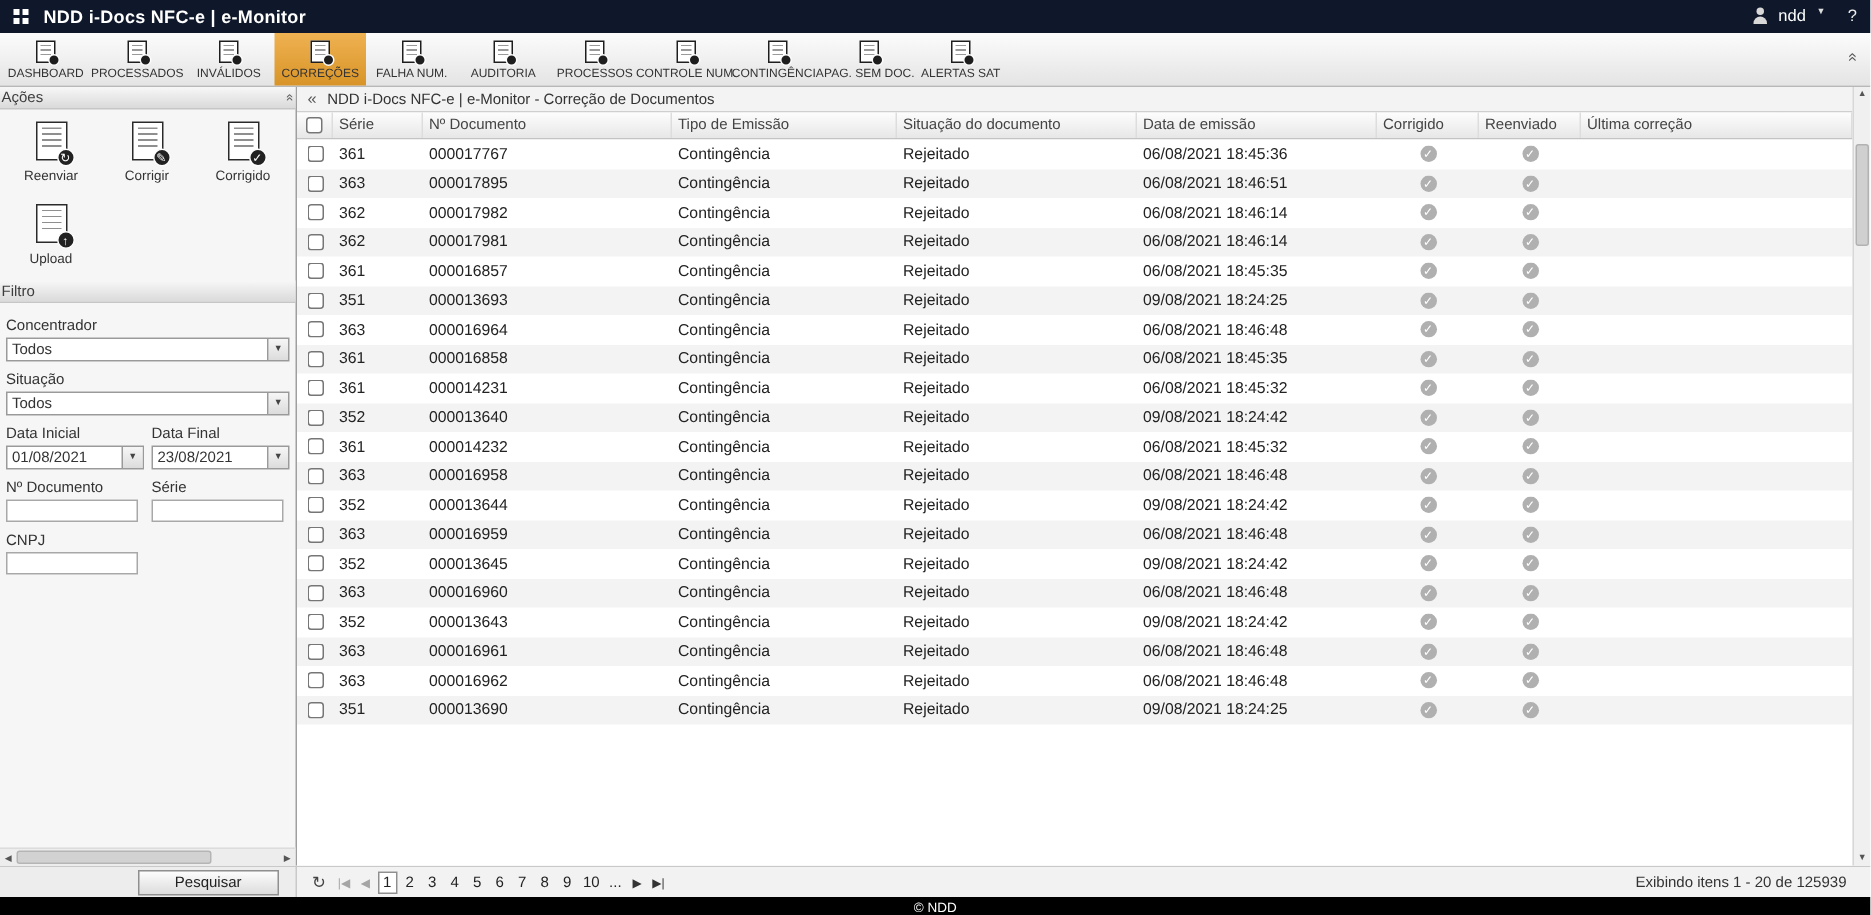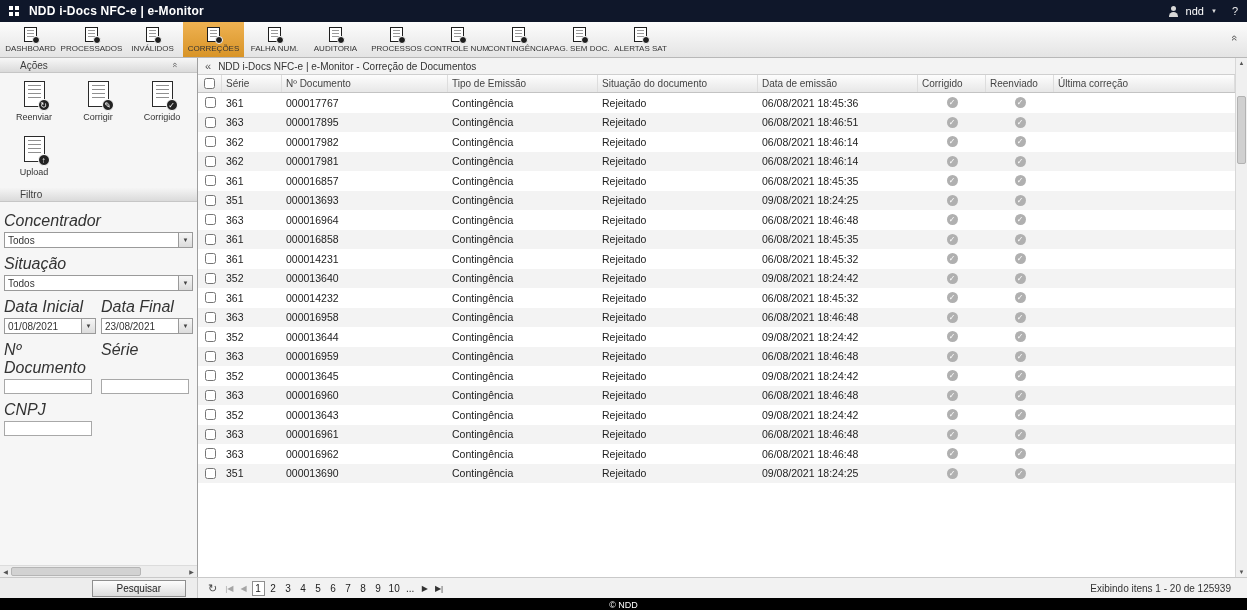--- a/index.html
+++ b/index.html
@@ -4,21 +4,21 @@
 <style>
   * { margin:0; padding:0; box-sizing:border-box; }
   html,body { width:1247px; height:610px; overflow:hidden; background:#fff;
               font-family:"Liberation Sans", sans-serif; }
 
   
   .topbar { height:22px; background:#0f172a; color:#fff; display:flex; align-items:center; padding:0 9px; }
   .grid-icon { display:grid; grid-template-columns:4px 4px; grid-gap:2px; margin-right:10px; cursor:pointer; }
   .grid-icon span { width:4px; height:4px; background:#fff; }
   .topbar-title { font-size:12px; font-weight:bold; letter-spacing:.2px; }
-  .topbar-right { margin-left:auto; display:flex; align-items:center; gap:7px; font-size:11px; }
+  .topbar-right { margin-left:auto; display:flex; align-items:flex-start; gap:7px; font-size:11px; }
   .user-icon { width:11px; height:11px; position:relative; display:inline-block; }
   .user-icon::before { content:""; position:absolute; top:0; left:3px; width:5px; height:5px; border-radius:50%; background:#d8d8d8; }
   .user-icon::after  { content:""; position:absolute; bottom:0; left:1px; width:9px; height:5px; border-radius:5px 5px 0 0; background:#d8d8d8; }
   .caret { font-size:6px; color:#ddd; }
   .help { font-size:11px; color:#eee; margin-left:8px; cursor:pointer; }
 
   
   .navbar { height:36px; background:linear-gradient(#fcfcfc,#e4e4e4); border-bottom:1px solid #b8b8b8;
             display:flex; align-items:stretch; position:relative; }
   .nav-tab { width:61px; display:flex; flex-direction:column; align-items:center; justify-content:center;
@@ -32,33 +32,33 @@
                background:#1e1e1e; border:1px solid #fdfdfd; }
   .nav-collapse { position:absolute; right:9px; top:10px; font-size:11px; color:#555;
                   transform:rotate(90deg); cursor:pointer; }
 
   
   .content { display:flex; height:519px; }
 
   
   .sidebar { width:198px; border-right:1px solid #9f9f9f; background:#f6f6f6; display:flex; flex-direction:column; }
   .panel-header { height:15px; background:linear-gradient(#f7f7f7,#dadada); border-bottom:1px solid #c6c6c6;
-                  font-size:10px; color:#3d3d3d; display:flex; align-items:center; padding:0 20px; }
+                  font-size:10px; color:#3d3d3d; display:flex; align-items:center; padding:0 1px; }
   .panel-header .collapse { margin-left:auto; font-size:9px; color:#666; transform:rotate(90deg); cursor:pointer; }
   .actions-body { display:flex; flex-wrap:wrap; padding:8px 2px 10px 2px; row-gap:14px; }
   .action-btn { width:64px; display:flex; flex-direction:column; align-items:center; gap:5px;
                 font-size:9px; color:#333; cursor:pointer; }
   .action-icon { width:21px; height:26px; border:1px solid #2a2a2a; background:#fff; position:relative; display:inline-block; }
   .action-icon i { position:absolute; left:3px; top:3px; right:3px; height:14px;
                    background:repeating-linear-gradient(#8f8f8f 0 1px, transparent 1px 4px); }
   .action-badge { position:absolute; right:-6px; bottom:-5px; width:12px; height:12px; border-radius:50%;
                   background:#222; color:#fff; font-size:8px; line-height:12px; text-align:center;
                   border:1px solid #fdfdfd; }
   .filter-body { flex:1; padding:3px 4px; font-size:10px; color:#333; }
-  .field-label { margin:7px 0 2px 0; font-size:16px; color:#333;font-style:italic; }
+  .field-label { margin:7px 0 2px 0; font-size:10px; color:#333; }
   .select { height:16px; border:1px solid #9a9a9a; background:#fff; position:relative;
             display:flex; align-items:center; font-size:10px; padding:0 3px; cursor:pointer; }
   .select .sel-caret { position:absolute; right:0; top:0; bottom:0; width:14px;
             background:linear-gradient(#f6f6f6,#dcdcdc); border-left:1px solid #9a9a9a;
             display:flex; align-items:center; justify-content:center; font-size:6px; color:#444; }
   .two-col { display:grid; grid-template-columns:92px 92px; column-gap:5px; }
   .text-input { height:15px; border:1px solid #a8a8a8; background:#fff; font-size:10px; padding:0 2px;
                 width:88px; font-family:"Liberation Sans", sans-serif; }
   .hscroll { height:12px; background:#ededed; border-top:1px solid #dcdcdc; display:flex; align-items:center; }
   .hscroll .arr { width:11px; text-align:center; font-size:6px; color:#555; cursor:pointer; }

